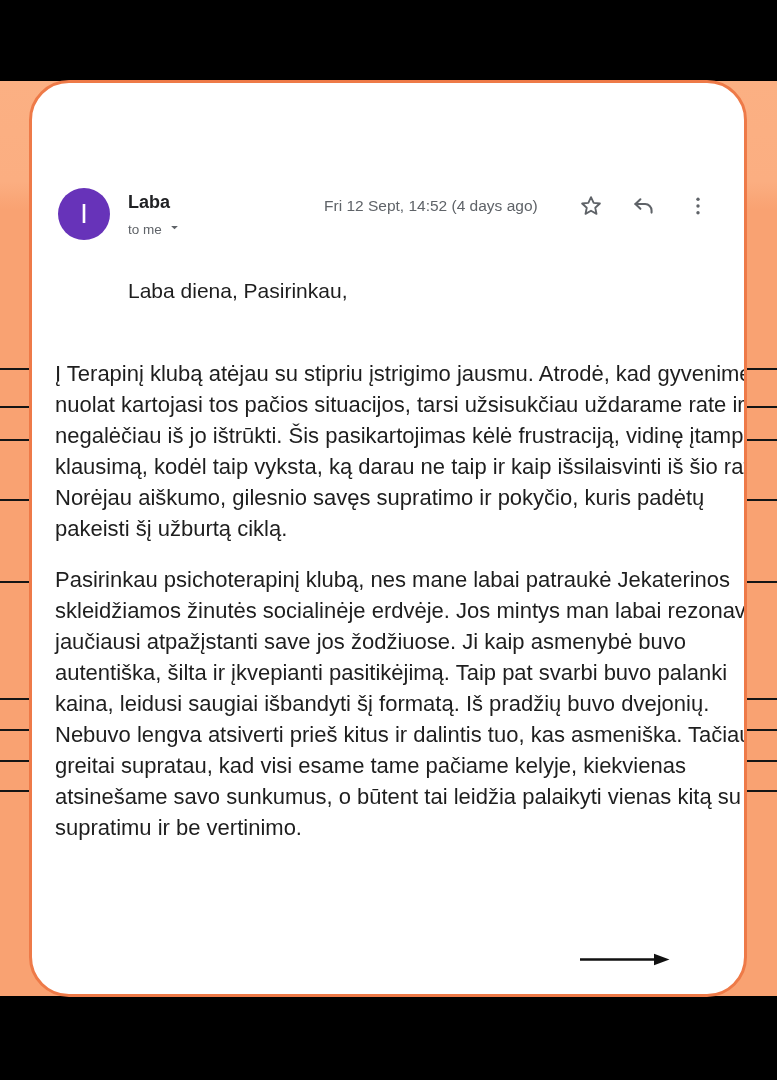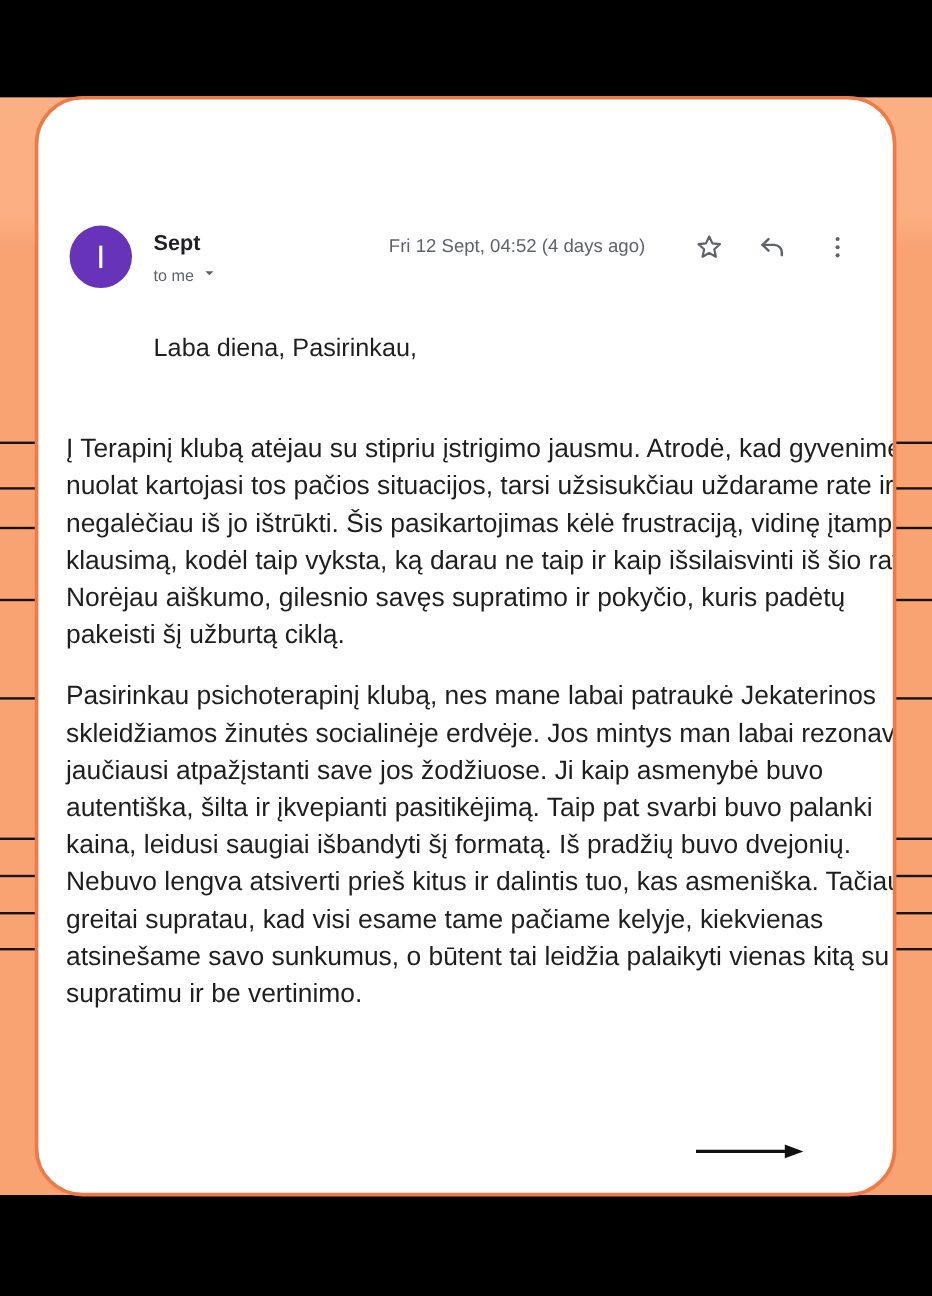--- a/index.html
+++ b/index.html
@@ -58,32 +58,32 @@
       <div class="ruled-line" style="top: 709px; background: rgb(21, 21, 21);"></div>
     </div>
 
   <div class="bar top"></div>
   <div class="bar bottom"></div>
 
   <div class="card">
 
     <div class="avatar" id="avatar" style="background: rgb(103, 51, 185);">I</div>
 
-    <div class="sender-name">Sept</div>
+    <div class="sender-name">Laba</div>
 
     <div class="to-me">
       <span>to me</span>
       <span style="display:flex;">
         <svg width="11" height="11" viewBox="0 0 12 12">
             <path d="M2.3 4.3 L6 8 L9.7 4.3 Z" fill="#5F6368"></path>
           </svg>
       </span>
     </div>
 
-    <div class="timestamp">Fri 12 Sept, 04:52 (4 days ago)</div>
+    <div class="timestamp">Fri 12 Sept, 14:52 (4 days ago)</div>
 
     <button class="hdr-btn star" title="">
       <svg width="26" height="26" viewBox="0 0 24 24">
         <path d="M12 3.8l2.45 5.28 5.78.62-4.31 3.9 1.16 5.7L12 16.38l-5.08 2.92 1.16-5.7-4.31-3.9 5.78-.62z" fill="none" stroke="#5F6368" stroke-width="1.7" stroke-linejoin="round"></path>
       </svg>
     </button>
 
     <button class="hdr-btn reply" title="">
       <svg width="26" height="26" viewBox="0 0 24 24">
         <path d="M9.6 5.8 L5 10.2 l4.6 4.4" fill="none" stroke="#5F6368" stroke-width="1.9" stroke-linecap="round" stroke-linejoin="round"></path>

